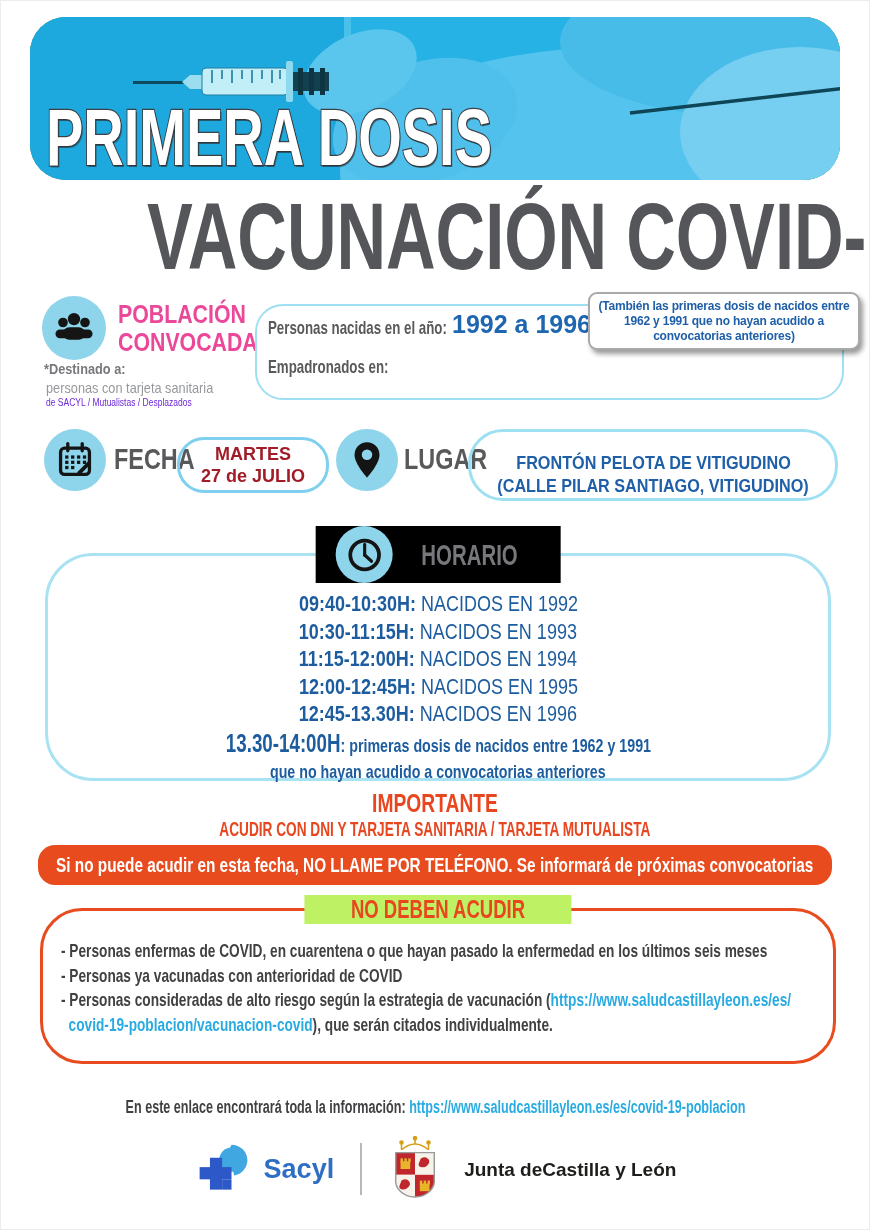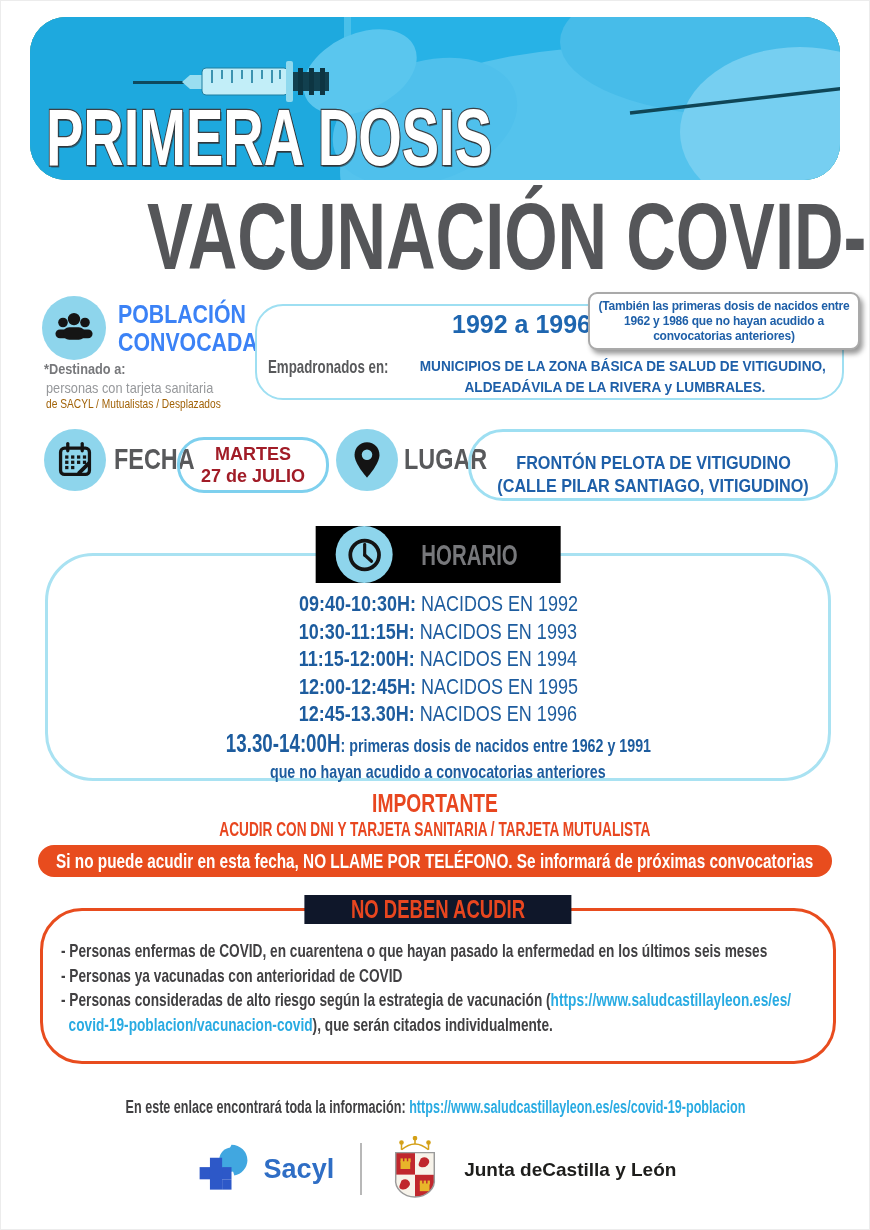--- a/index.html
+++ b/index.html
@@ -16,24 +16,24 @@
   .banner svg{position:absolute;left:0;top:0;}
   .kicker{
     position:absolute;left:16px;bottom:2px;font-size:80px;font-weight:700;color:#fff;line-height:1;
     -webkit-text-stroke:2.5px #3c4146;paint-order:stroke fill;text-shadow:2px 2px 0 rgba(40,45,50,.55);
   }
   .main-title{position:absolute;left:0;top:194px;width:870px;text-align:center;font-size:94px;font-weight:700;color:#555659;line-height:.92;}
 
   
   .circle-icon{position:absolute;border-radius:50%;background:#8ed5ec;display:flex;align-items:center;justify-content:center;}
   .pob-circle{left:42px;top:296px;width:64px;height:64px;}
-  .pob-title{position:absolute;left:118px;top:300px;font-size:26px;font-weight:700;color:#3b82f6;line-height:28px;}
+  .pob-title{position:absolute;left:118px;top:300px;font-size:26px;font-weight:700;color:#ec4899;line-height:28px;}
   .destinado-label{position:absolute;left:44px;top:360px;font-size:15px;font-weight:700;color:#77787b;}
   .destinado-1{position:absolute;left:46px;top:379px;font-size:15px;color:#96989b;}
-  .destinado-2{position:absolute;left:46px;top:397px;font-size:12px;color:#a16207;}
+  .destinado-2{position:absolute;left:46px;top:397px;font-size:10px;color:#6d28d9;}
 
   .year-box{position:absolute;left:255px;top:304px;width:585px;height:92px;border:2.5px solid #9edff2;border-radius:28px;background:#fff;}
   .nacidas-label{position:absolute;left:268px;top:317px;font-size:19px;font-weight:700;color:#58595b;}
   .nacidas-value{position:absolute;left:452px;top:310px;font-size:25px;font-weight:700;color:#1e66b0;}
   .empad-label{position:absolute;left:268px;top:356px;font-size:19px;font-weight:700;color:#58595b;}
   .empad-value{position:absolute;left:392px;top:355px;width:446px;text-align:center;font-size:15.5px;font-weight:700;color:#1e5fa8;line-height:21px;}
   .note-box{
     position:absolute;left:588px;top:292px;width:272px;height:58px;background:#fff;border:2px solid #a9a9a9;border-radius:9px;
     box-shadow:3px 4px 5px rgba(0,0,0,.4);z-index:5;display:flex;align-items:center;justify-content:center;padding:3px 7px;box-sizing:border-box;
     font-size:12px;font-weight:700;color:#1e5fa8;text-align:center;line-height:15px;letter-spacing:-.2px;
@@ -60,26 +60,26 @@
   .sched-row{font-size:22.5px;line-height:27.5px;}
   .sched-row b{font-weight:700;}
   .sched-row .desc{font-weight:400;}
   .sched-last1{font-size:19px;font-weight:700;line-height:29px;margin-top:1px;}
   .sched-last1 .big{font-size:25px;}
   .sched-last2{font-size:19px;font-weight:700;line-height:24px;}
 
   
   .imp-title{position:absolute;left:0;top:788px;width:870px;text-align:center;font-size:26px;font-weight:700;color:#e8461f;}
   .imp-sub{position:absolute;left:0;top:818px;width:870px;text-align:center;font-size:19.5px;font-weight:700;color:#e8461f;}
-  .orange-banner{position:absolute;left:38px;top:845px;width:794px;height:32px;background:#e84c1e;border-radius:17px;
+  .orange-banner{position:absolute;left:38px;top:845px;width:794px;height:40px;background:#e84c1e;border-radius:17px;
     display:flex;align-items:center;justify-content:center;color:#fff;font-size:21px;font-weight:700;}
 
   
   .nodeben-box{position:absolute;left:40px;top:908px;width:790px;height:150px;border:3px solid #e84c1e;border-radius:42px;}
-  .nodeben-title{position:absolute;top:-16px;left:50%;transform:translateX(-50%);background:#0f172a;padding:0 16px;
+  .nodeben-title{position:absolute;top:-16px;left:50%;transform:translateX(-50%);background:#bef264;padding:0 16px;
     font-size:25px;font-weight:700;color:#e8461f;white-space:nowrap;}
   .bullets{position:absolute;left:18px;top:28px;color:#414042;font-weight:700;font-size:19px;line-height:24.5px;}
   .bullets .lnk{color:#29abe2;font-weight:700;}
 
   
   .info-line{position:absolute;left:0;top:1097px;width:870px;text-align:center;font-size:17.5px;font-weight:700;color:#414042;}
   .info-line .lnk{color:#29abe2;}
   .logos{position:absolute;left:0;top:1136px;width:870px;display:flex;align-items:center;justify-content:center;gap:26px;}
   .sacyl{display:flex;align-items:center;gap:10px;}
   .sacyl-text{font-size:27px;font-weight:700;color:#2f6ec5;}
@@ -142,28 +142,25 @@
   </div>
   <div class="pob-title">
     <span class="cxl" style="--sx:.82">POBLACIÓN</span><br>
     <span class="cxl" style="--sx:.82">CONVOCADA*</span>
   </div>
   <div class="destinado-label"><span class="cxl" style="--sx:.85">*Destinado a:</span></div>
   <div class="destinado-1"><span class="cxl" style="--sx:.85">personas con tarjeta sanitaria</span></div>
   <div class="destinado-2"><span class="cxl" style="--sx:.85">de SACYL / Mutualistas / Desplazados</span></div>
 
   <div class="year-box"></div>
+  <div class="nacidas-label"><span class="cxl" style="--sx:.7">Personas nacidas en el año:</span></div>
   <div class="nacidas-value"><span>1992 a 1996</span></div>
   <div class="empad-label"><span class="cxl" style="--sx:.7">Empadronados en:</span></div>
-  <div class="empad-value">
-    <span class="cx" style="--sx:.88">MUNICIPIOS DE LA ZONA BÁSICA DE SALUD DE VITIGUDINO,</span><br>
-    <span class="cx" style="--sx:.88">ALDEADÁVILA DE LA RIVERA y LUMBRALES.</span>
-  </div>
   <div class="note-box">
-      <span>(También las primeras dosis de  nacidos entre 1962 y 1986 que no hayan acudido a convocatorias anteriores)</span>
+      <span>(También las primeras dosis de  nacidos entre 1962 y 1991 que no hayan acudido a convocatorias anteriores)</span>
     </div>
 
   <div class="circle-icon fecha-circle">
     <svg width="42" height="42" viewBox="0 0 64 64">
       <rect x="10" y="14" width="44" height="40" rx="6" fill="none" stroke="#141414" stroke-width="5"></rect>
       <line x1="21" y1="7" x2="21" y2="18" stroke="#141414" stroke-width="5" stroke-linecap="round"></line>
       <line x1="43" y1="7" x2="43" y2="18" stroke="#141414" stroke-width="5" stroke-linecap="round"></line>
       <g fill="#141414">
         <rect x="17" y="25" width="5" height="5"></rect>
           <rect x="26" y="25" width="5" height="5"></rect>

